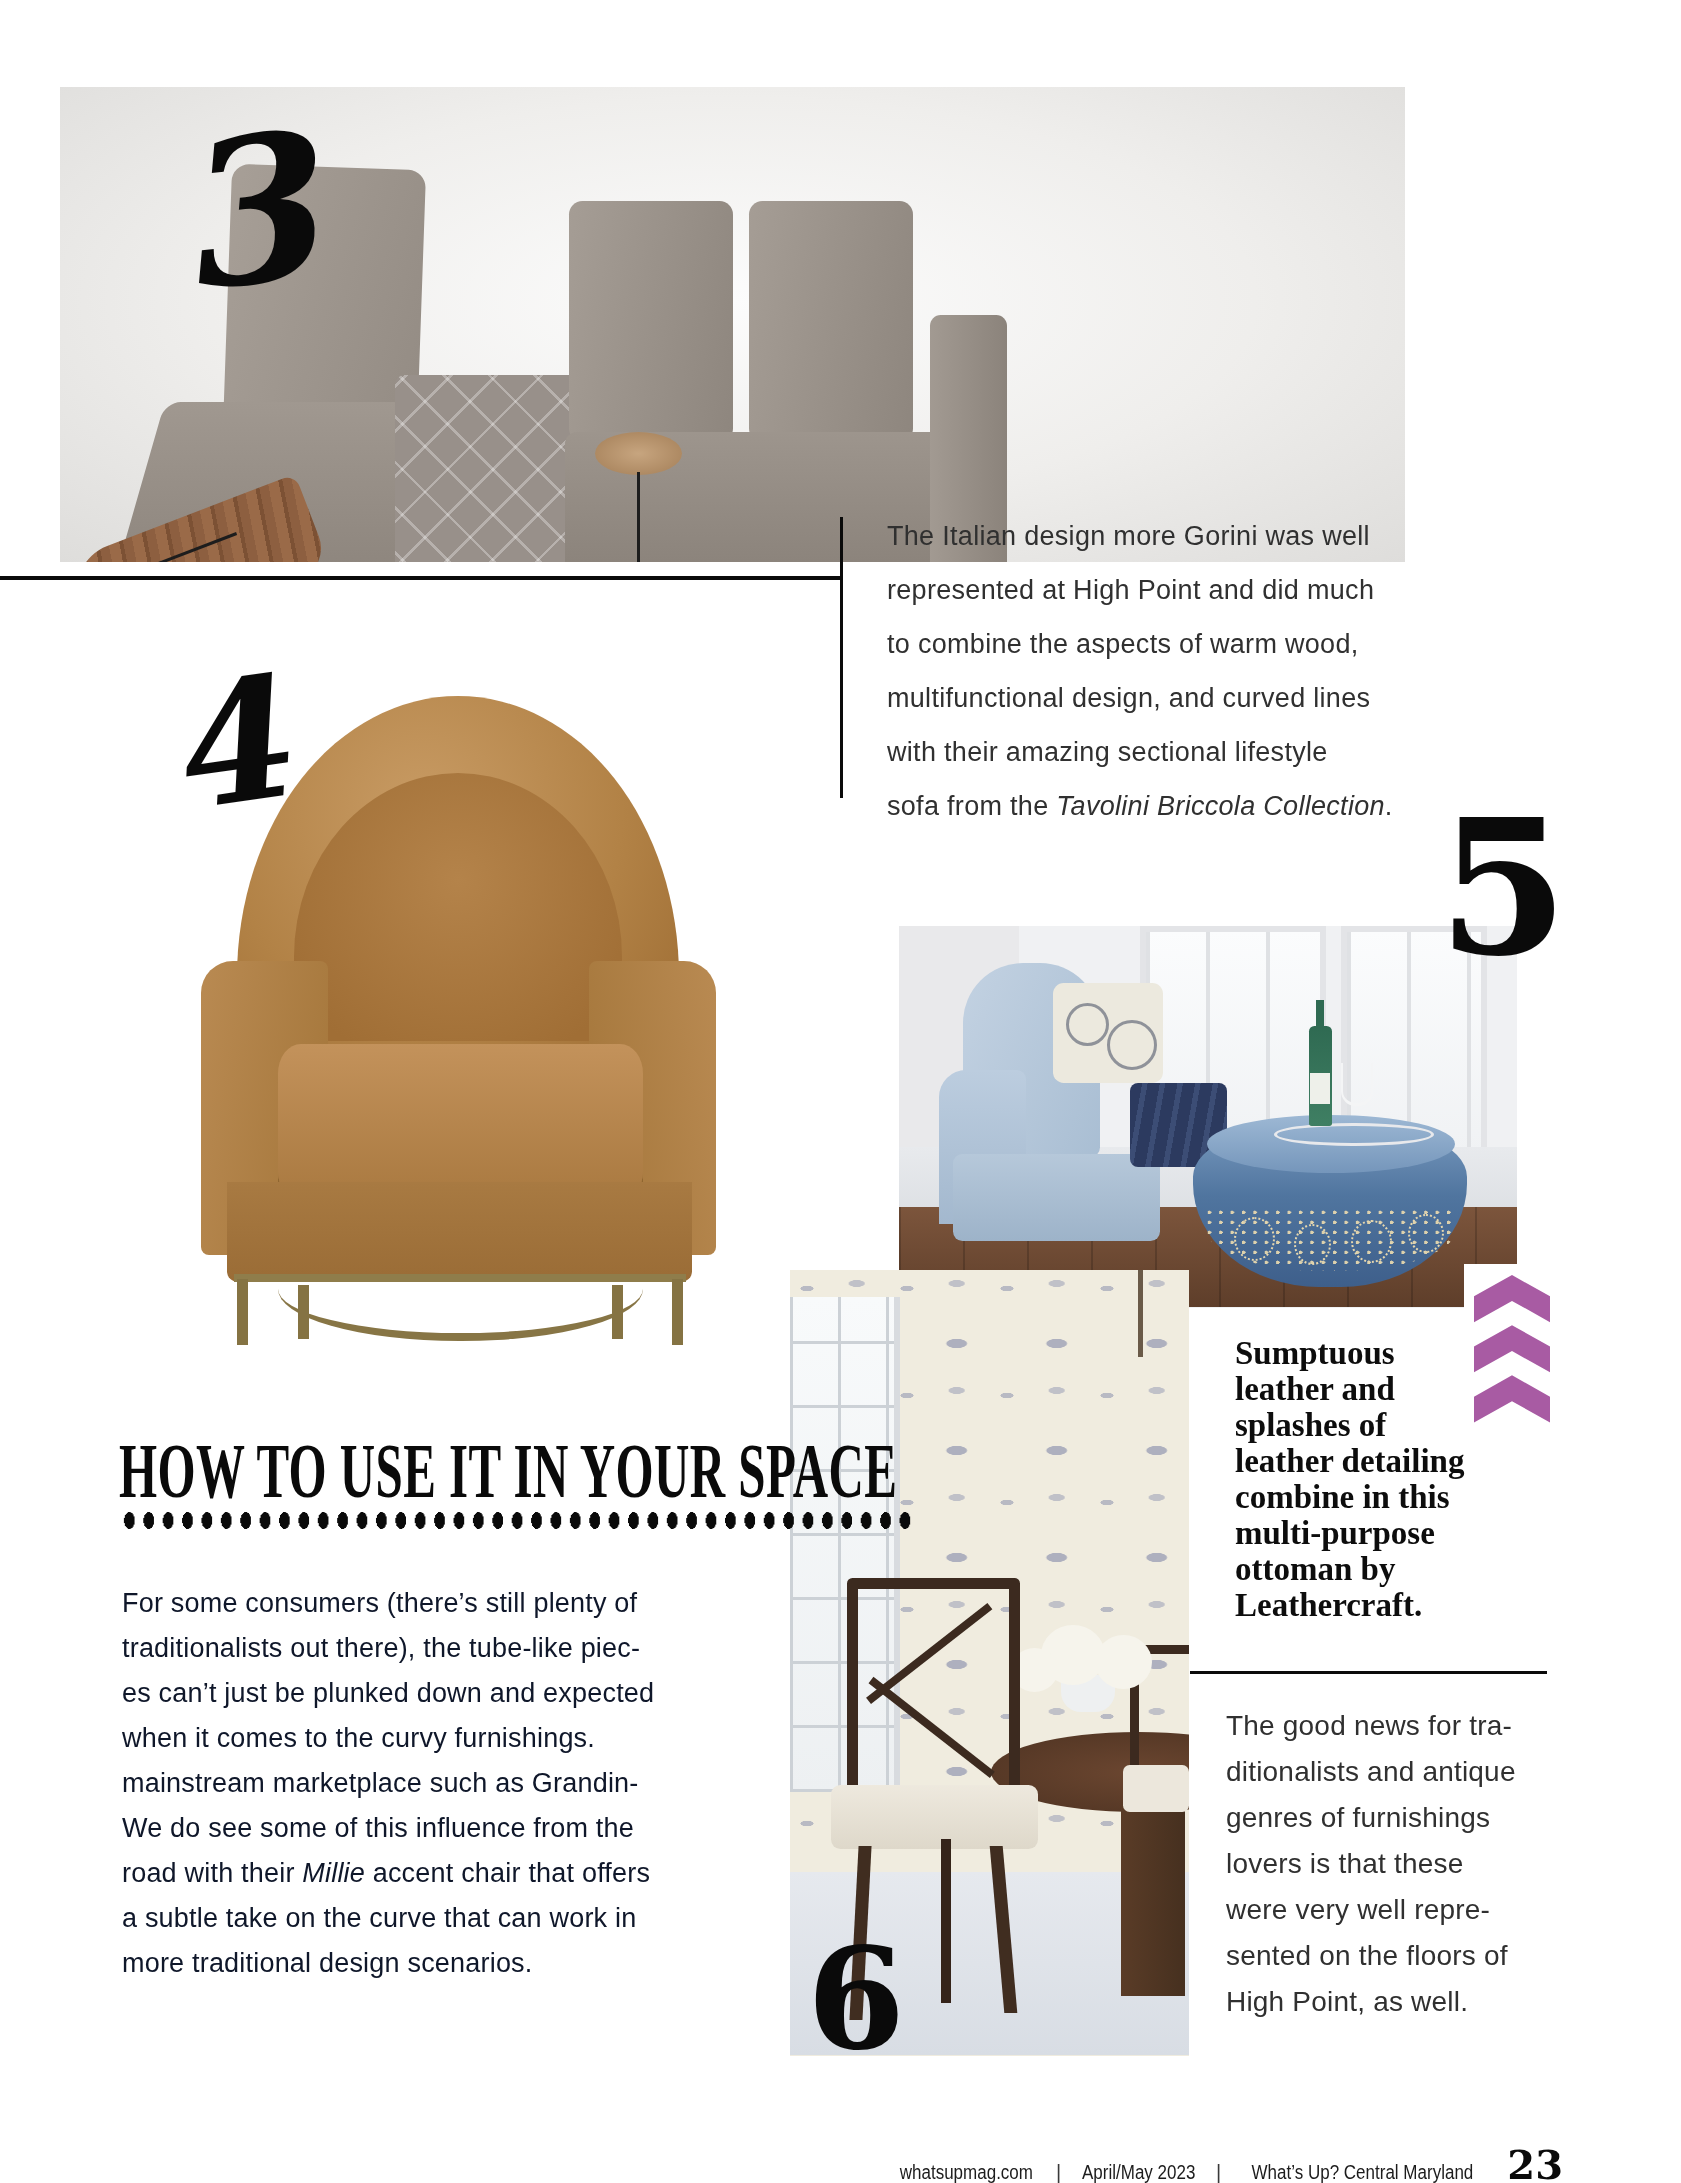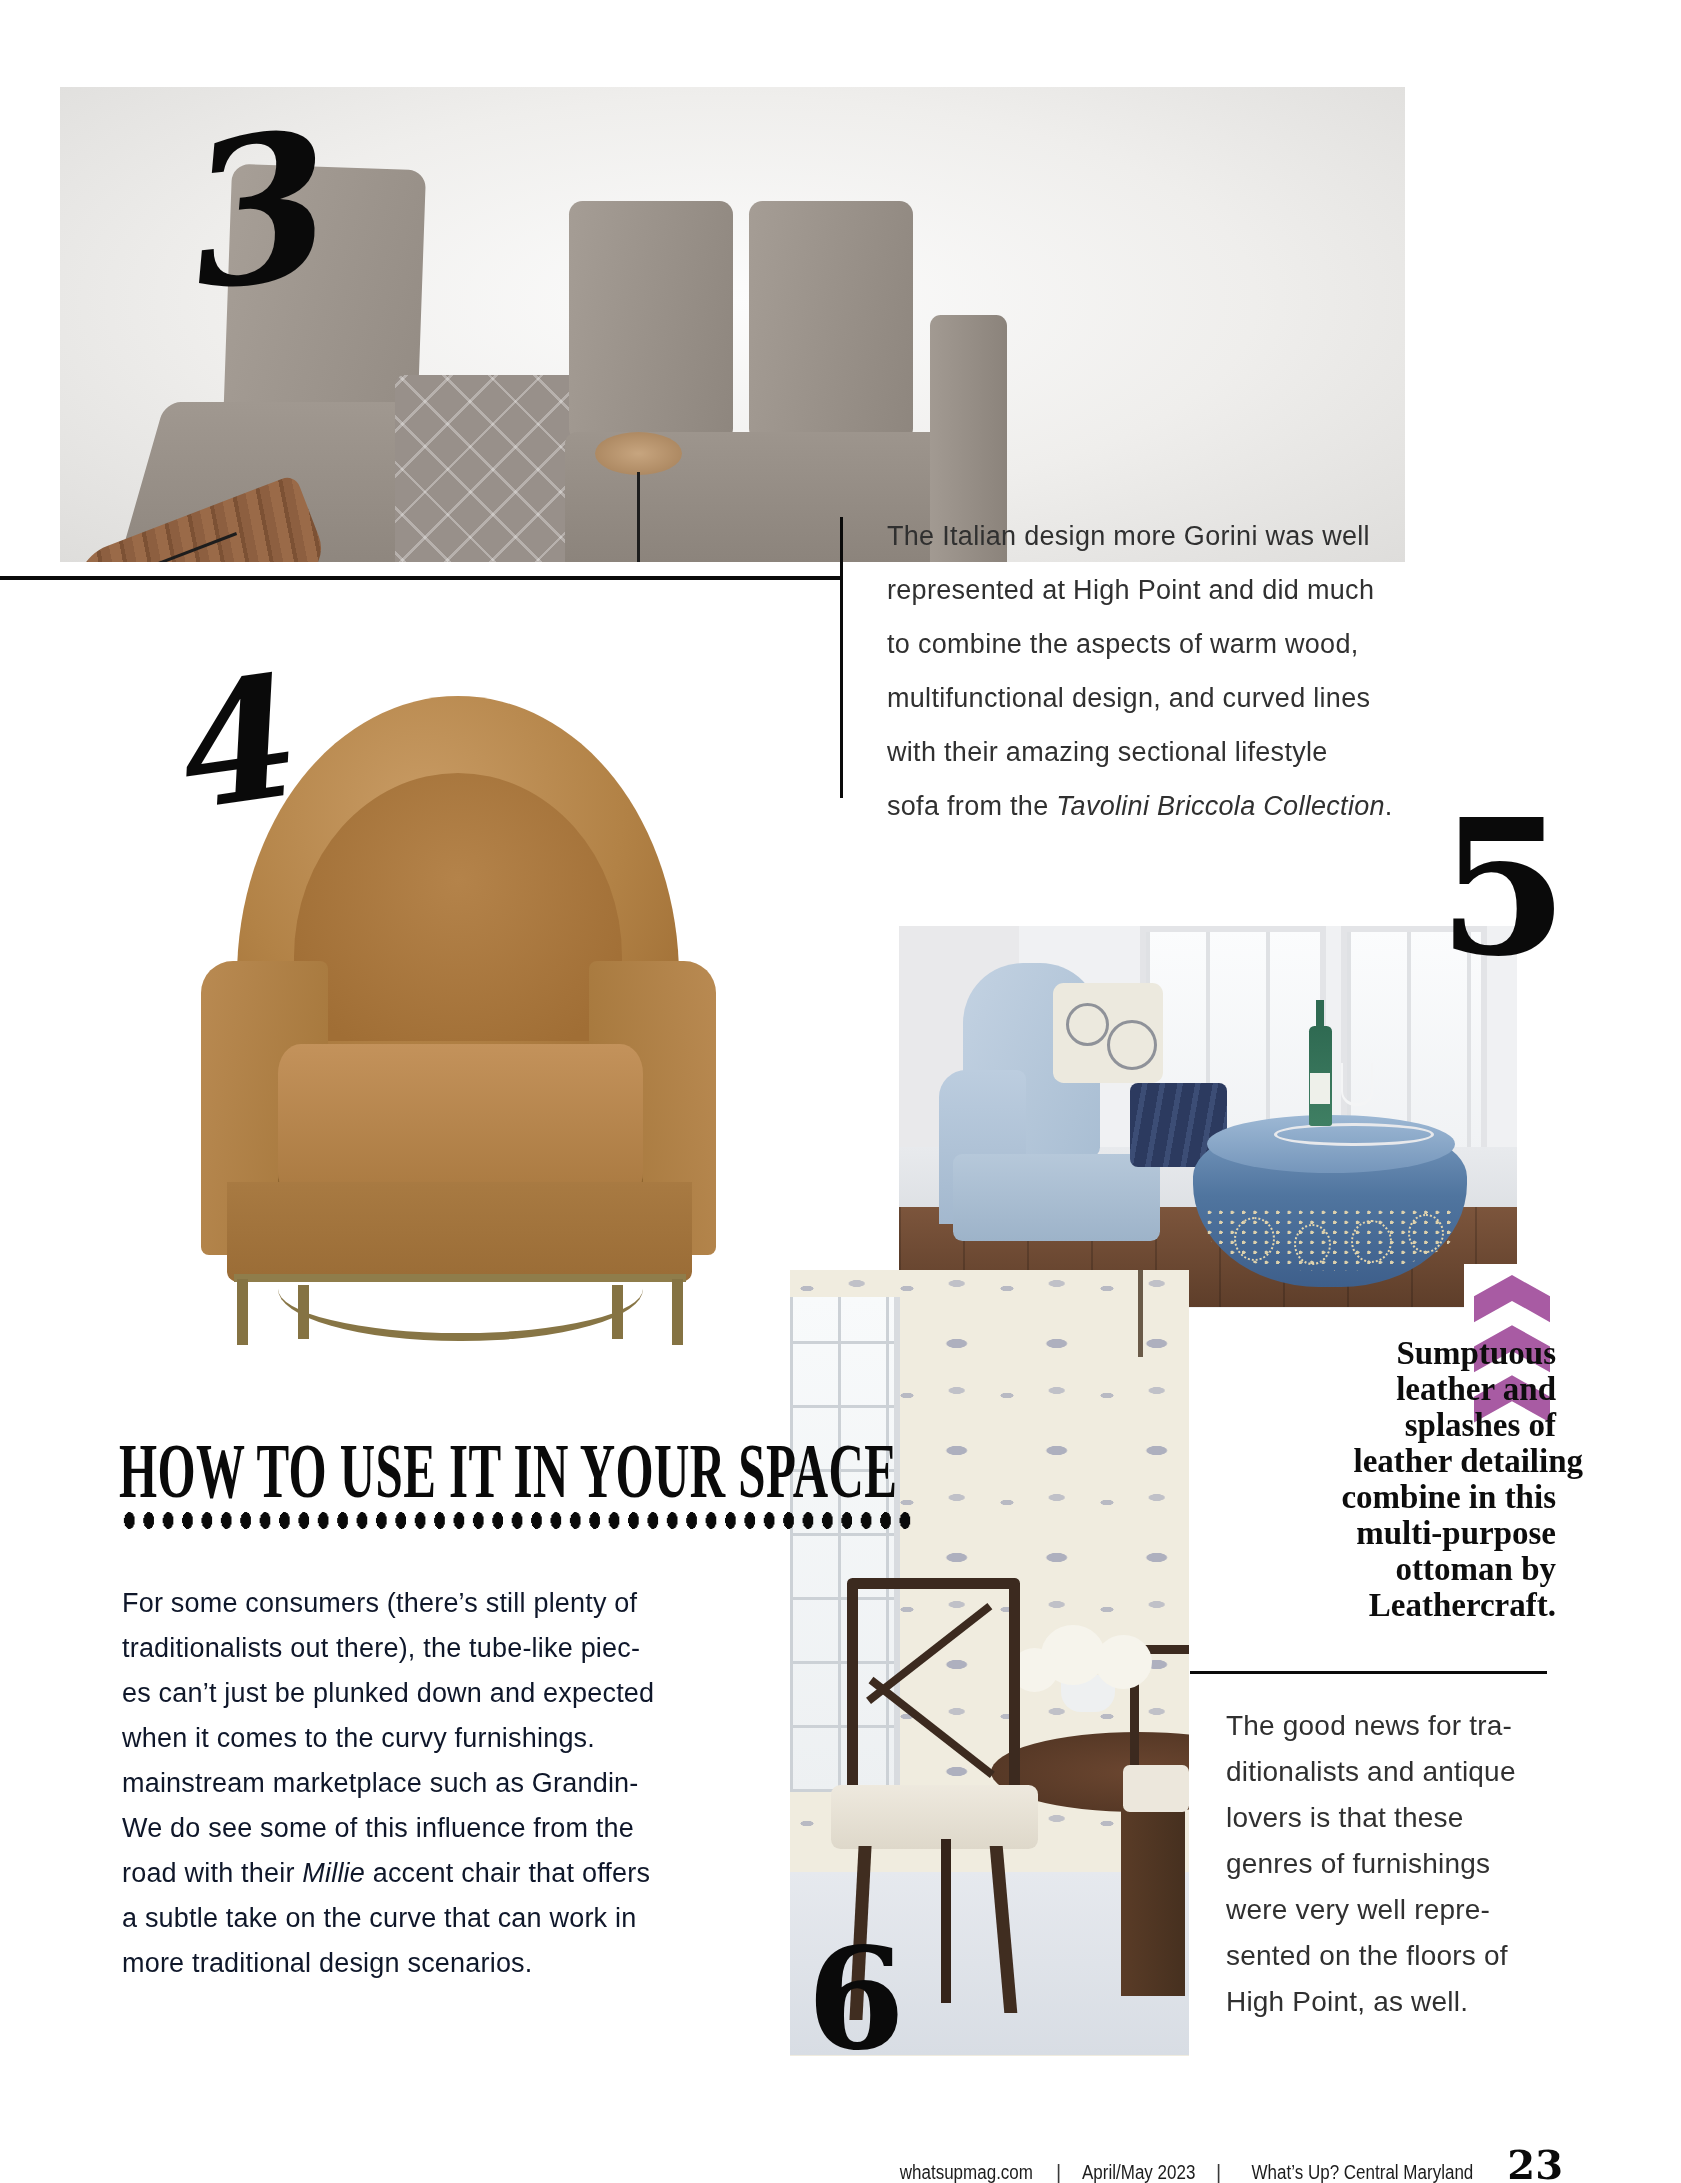--- a/index.html
+++ b/index.html
@@ -10,21 +10,21 @@
   
   .caption{left:887px;top:509px;width:643px;font-size:27px;line-height:54px;
            color:#303030;letter-spacing:0.3px;font-weight:400;z-index:6;}
   .caption em{font-style:italic;}
   .bodycopy{left:122px;top:1581px;width:602px;font-size:27px;line-height:45px;
             color:#0f172a;letter-spacing:0.2px;z-index:6;}
   .bodycopy em{font-style:italic;}
   .rightcol{left:1226px;top:1703px;width:335px;font-size:28px;line-height:46px;
             color:#303030;letter-spacing:0.2px;z-index:6;}
   .callout{left:1235px;top:1335px;width:321px;font-family:"Liberation Serif",serif;
-           font-weight:700;font-size:33px;line-height:36px;color:#0d0d0d;z-index:6;text-align:right;}
+           font-weight:700;font-size:33px;line-height:36px;color:#0d0d0d;z-index:6;}
   .headline{left:119px;top:1426px;font-family:"Liberation Serif",serif;font-weight:700;
             font-size:79px;color:#0a0a0a;transform:scaleX(.62);transform-origin:left top;
             white-space:nowrap;letter-spacing:0.7px;z-index:7;}
   .dotted{left:120px;top:1510px;width:796px;height:21.4px;z-index:7;
           background-image:radial-gradient(ellipse 5.4px 8.7px at 9.4px 10.7px,#0a0a0a 97%,transparent 100%);
           background-size:19.4px 21.4px;background-repeat:repeat-x;}
   .num{font-family:"DejaVu Serif",serif;font-weight:700;color:#0a0a0a;line-height:1;z-index:8;}
   .num-script{font-family:"DejaVu Serif",serif;font-weight:700;font-style:italic;color:#0a0a0a;
               line-height:1;z-index:8;}
   .rule{background:#0a0a0a;z-index:5;}
@@ -300,22 +300,22 @@
     <div>multi-purpose</div>
     <div>ottoman by</div>
     <div>Leathercraft.</div>
   </div>
 
   <div class="abs rule" style="left:1190px;top:1671px;width:357px;height:2.7px;"></div>
 
   <div class="abs rightcol">
     <div>The good news for tra-</div>
     <div>ditionalists and antique</div>
+    <div>genres of furnishings</div>
     <div>lovers is that these</div>
-    <div>genres of furnishings</div>
     <div>were very well repre-</div>
     <div>sented on the floors of</div>
     <div>High Point, as well.</div>
   </div>
 
   <div class="abs headline">HOW TO USE IT IN YOUR SPACE</div>
   <div class="abs dotted"></div>
 
   <div class="abs bodycopy">
     <div>For some consumers (there’s still plenty of</div>

